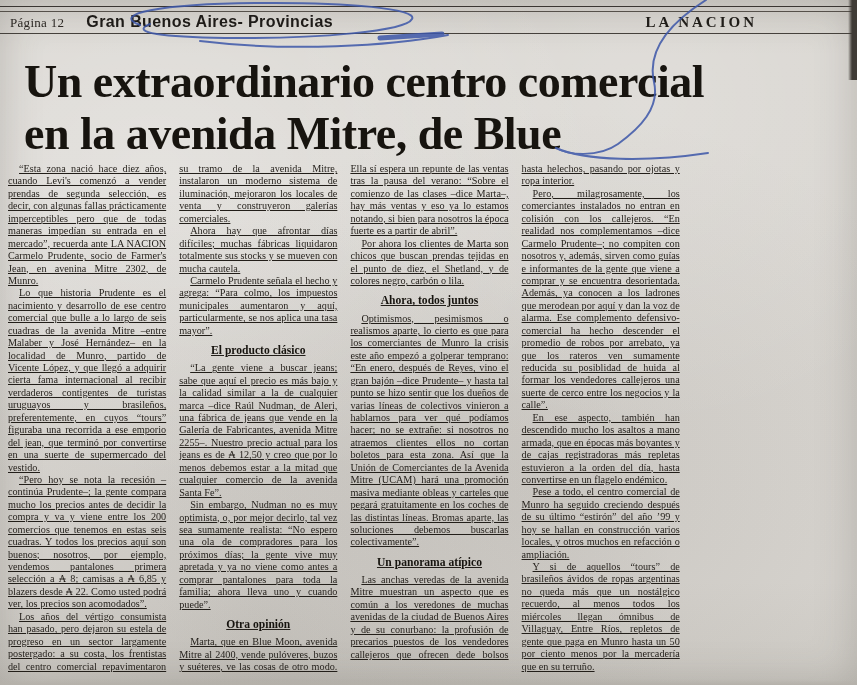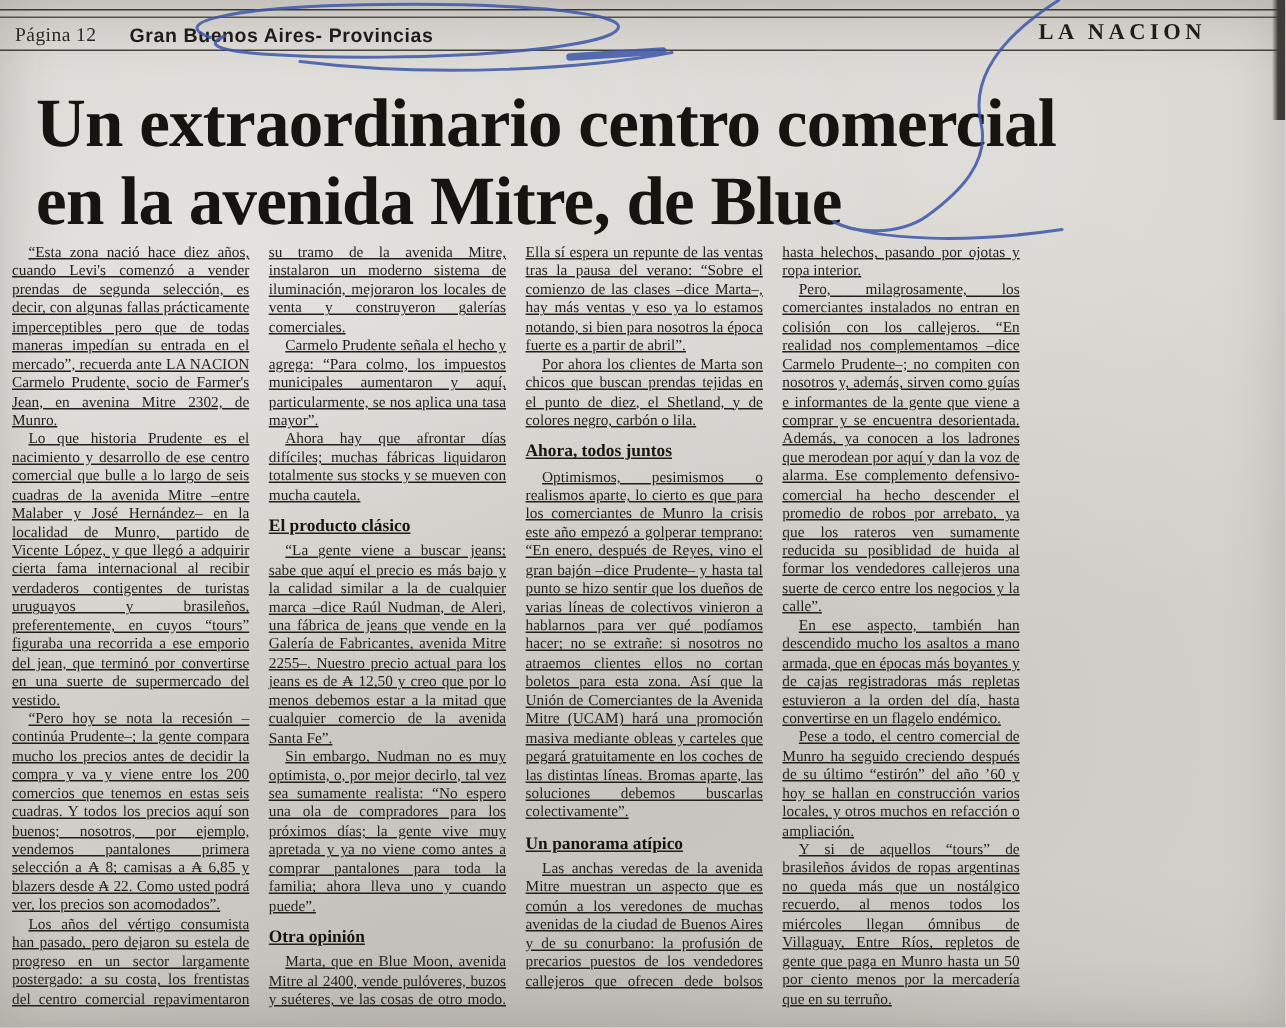--- a/index.html
+++ b/index.html
@@ -20,43 +20,43 @@
   }
   .masthead-rules{position:absolute;top:6px;left:0;right:0;height:4px;
     border-top:1.5px solid #3a3632;border-bottom:1px solid #55504a;}
   .header-row{
     position:absolute;top:11px;left:10px;right:0;height:20px;
     display:flex;align-items:flex-end;
   }
   .page-label{font-size:13px;letter-spacing:0.3px;color:#2c2824;}
   .section-title{
     font-family:"Liberation Sans", sans-serif;font-weight:bold;
-    font-size:13px;letter-spacing:0.4px;margin-left:22px;color:#1e1b18;
+    font-size:16px;letter-spacing:0.4px;margin-left:22px;color:#1e1b18;
   }
   .masthead{
-    margin-left:auto;margin-right:53px;
+    margin-left:auto;margin-right:100px;
     font-weight:bold;font-size:15px;letter-spacing:3px;color:#201d19;
   }
   .header-underline{position:absolute;top:33px;left:0;right:0;border-top:1.5px solid #45413c;}
   .headline{
     position:absolute;top:40px;left:8px;width:845px;margin:16px;
     font-size:46px;line-height:1.12;font-weight:bold;letter-spacing:-0.5px;
     color:#17140f;
   }
   .columns{
     position:absolute;top:163px;left:8px;width:843px;height:520px;
     column-count:5;column-gap:13px;column-fill:auto;
     font-size:10.2px;line-height:1.22;text-align:justify;
     overflow:hidden;
     color:#221e19;
     text-decoration:underline;
   }
   .columns p{margin:0;text-indent:11px;}
   .subhead{
-    font-size:11.6px;font-weight:bold;margin:7px 0 4px 0;text-align:left;color:#17140f;
+    font-size:11.6px;font-weight:bold;margin:7px 0 4px 0;text-align:center;color:#17140f;
   }
   .ink{position:absolute;top:0;left:0;pointer-events:none;}
   .scan-edge{
     position:absolute;top:0;right:0;width:9px;height:80px;
     background:linear-gradient(to left,#3f3b36 55%, rgba(63,59,54,0));
   }
   .scan-edge-bottom{
     position:absolute;bottom:0;left:0;right:0;height:5px;
     background:linear-gradient(to top,#b5b1aa, rgba(181,177,170,0));
   }
@@ -76,35 +76,35 @@
   <div class="header-underline"></div>
 
   <h1 class="headline"><span>Un extraordinario centro comercial</span><br>
   <span>en la avenida Mitre, de Blue</span></h1>
 
   <div class="columns">
     <p>“Esta zona nació hace diez años, cuando Levi's comenzó a vender prendas de segunda selección, es decir, con algunas fallas prácticamente imperceptibles pero que de todas maneras impedían su entrada en el mercado”, recuerda ante LA NACION Carmelo Prudente, socio de Farmer's Jean, en avenina Mitre 2302, de Munro.</p>
     <p>Lo que historia Prudente es el nacimiento y desarrollo de ese centro comercial que bulle a lo largo de seis cuadras de la avenida Mitre –entre Malaber y José Hernández– en la localidad de Munro, partido de Vicente López, y que llegó a adquirir cierta fama internacional al recibir verdaderos contigentes de turistas uruguayos y brasileños, preferentemente, en cuyos “tours” figuraba una recorrida a ese emporio del jean, que terminó por convertirse en una suerte de supermercado del vestido.</p>
     <p>“Pero hoy se nota la recesión –continúa Prudente–; la gente compara mucho los precios antes de decidir la compra y va y viene entre los 200 comercios que tenemos en estas seis cuadras. Y todos los precios aquí son buenos; nosotros, por ejemplo, vendemos pantalones primera selección a ₳ 8; camisas a ₳ 6,85 y blazers desde ₳ 22. Como usted podrá ver, los precios son acomodados”.</p>
     <p>Los años del vértigo consumista han pasado, pero dejaron su estela de progreso en un sector largamente postergado: a su costa, los frentistas del centro comercial repavimentaron su tramo de la avenida Mitre, instalaron un moderno sistema de iluminación, mejoraron los locales de venta y construyeron galerías comerciales.</p>
+    <p>Ahora hay que afrontar días difíciles; muchas fábricas liquidaron totalmente sus stocks y se mueven con mucha cautela.</p>
     <p>Carmelo Prudente señala el hecho y agrega: “Para colmo, los impuestos municipales aumentaron y aquí, particularmente, se nos aplica una tasa mayor”.</p>
-    <p>Ahora hay que afrontar días difíciles; muchas fábricas liquidaron totalmente sus stocks y se mueven con mucha cautela.</p>
     <h3 class="subhead">El producto clásico</h3>
     <p>“La gente viene a buscar jeans; sabe que aquí el precio es más bajo y la calidad similar a la de cualquier marca –dice Raúl Nudman, de Aleri, una fábrica de jeans que vende en la Galería de Fabricantes, avenida Mitre 2255–. Nuestro precio actual para los jeans es de ₳ 12,50 y creo que por lo menos debemos estar a la mitad que cualquier comercio de la avenida Santa Fe”.</p>
     <p>Sin embargo, Nudman no es muy optimista, o, por mejor decirlo, tal vez sea sumamente realista: “No espero una ola de compradores para los próximos días; la gente vive muy apretada y ya no viene como antes a comprar pantalones para toda la familia; ahora lleva uno y cuando puede”.</p>
     <h3 class="subhead">Otra opinión</h3>
     <p>Marta, que en Blue Moon, avenida Mitre al 2400, vende pulóveres, buzos y suéteres, ve las cosas de otro modo. Ella sí espera un repunte de las ventas tras la pausa del verano: “Sobre el comienzo de las clases –dice Marta–, hay más ventas y eso ya lo estamos notando, si bien para nosotros la época fuerte es a partir de abril”.</p>
     <p>Por ahora los clientes de Marta son chicos que buscan prendas tejidas en el punto de diez, el Shetland, y de colores negro, carbón o lila.</p>
     <h3 class="subhead">Ahora, todos juntos</h3>
     <p>Optimismos, pesimismos o realismos aparte, lo cierto es que para los comerciantes de Munro la crisis este año empezó a golperar temprano: “En enero, después de Reyes, vino el gran bajón –dice Prudente– y hasta tal punto se hizo sentir que los dueños de varias líneas de colectivos vinieron a hablarnos para ver qué podíamos hacer; no se extrañe: si nosotros no atraemos clientes ellos no cortan boletos para esta zona. Así que la Unión de Comerciantes de la Avenida Mitre (UCAM) hará una promoción masiva mediante obleas y carteles que pegará gratuitamente en los coches de las distintas líneas. Bromas aparte, las soluciones debemos buscarlas colectivamente”.</p>
     <h3 class="subhead">Un panorama atípico</h3>
     <p>Las anchas veredas de la avenida Mitre muestran un aspecto que es común a los veredones de muchas avenidas de la ciudad de Buenos Aires y de su conurbano: la profusión de precarios puestos de los vendedores callejeros que ofrecen dede bolsos hasta helechos, pasando por ojotas y ropa interior.</p>
     <p>Pero, milagrosamente, los comerciantes instalados no entran en colisión con los callejeros. “En realidad nos complementamos –dice Carmelo Prudente–; no compiten con nosotros y, además, sirven como guías e informantes de la gente que viene a comprar y se encuentra desorientada. Además, ya conocen a los ladrones que merodean por aquí y dan la voz de alarma. Ese complemento defensivo-comercial ha hecho descender el promedio de robos por arrebato, ya que los rateros ven sumamente reducida su posiblidad de huida al formar los vendedores callejeros una suerte de cerco entre los negocios y la calle”.</p>
     <p>En ese aspecto, también han descendido mucho los asaltos a mano armada, que en épocas más boyantes y de cajas registradoras más repletas estuvieron a la orden del día, hasta convertirse en un flagelo endémico.</p>
-    <p>Pese a todo, el centro comercial de Munro ha seguido creciendo después de su último “estirón” del año ’60 y hoy se hallan en construcción varios locales, y otros muchos en refacción o ampliación.</p>
+    <p>Pese a todo, el centro comercial de Munro ha seguido creciendo después de su último “estirón” del año ’99 y hoy se hallan en construcción varios locales, y otros muchos en refacción o ampliación.</p>
     <p>Y si de aquellos “tours” de brasileños ávidos de ropas argentinas no queda más que un nostálgico recuerdo, al menos todos los miércoles llegan ómnibus de Villaguay, Entre Ríos, repletos de gente que paga en Munro hasta un 50 por ciento menos por la mercadería que en su terruño.</p>
   </div>
 
   <svg class="ink" width="857" height="180" viewBox="0 0 857 180">
     <g fill="none" stroke="#3d57a9" stroke-width="2" stroke-linecap="round" opacity="0.85">
       <path d="M 140,25 C 110,14 160,4 255,3 C 350,2 418,9 412,19 C 406,31 320,39 225,38 C 165,37 128,33 150,24"></path>
       <path d="M 200,41 C 290,52 390,46 448,35"></path>
       <path d="M 380,38 L 442,34" stroke-width="5"></path>
       <path d="M 706,0 C 662,28 648,56 654,82 C 660,108 640,128 618,144 C 598,158 568,155 556,148"></path>
       <path d="M 556,148 C 585,161 648,162 708,153"></path>

